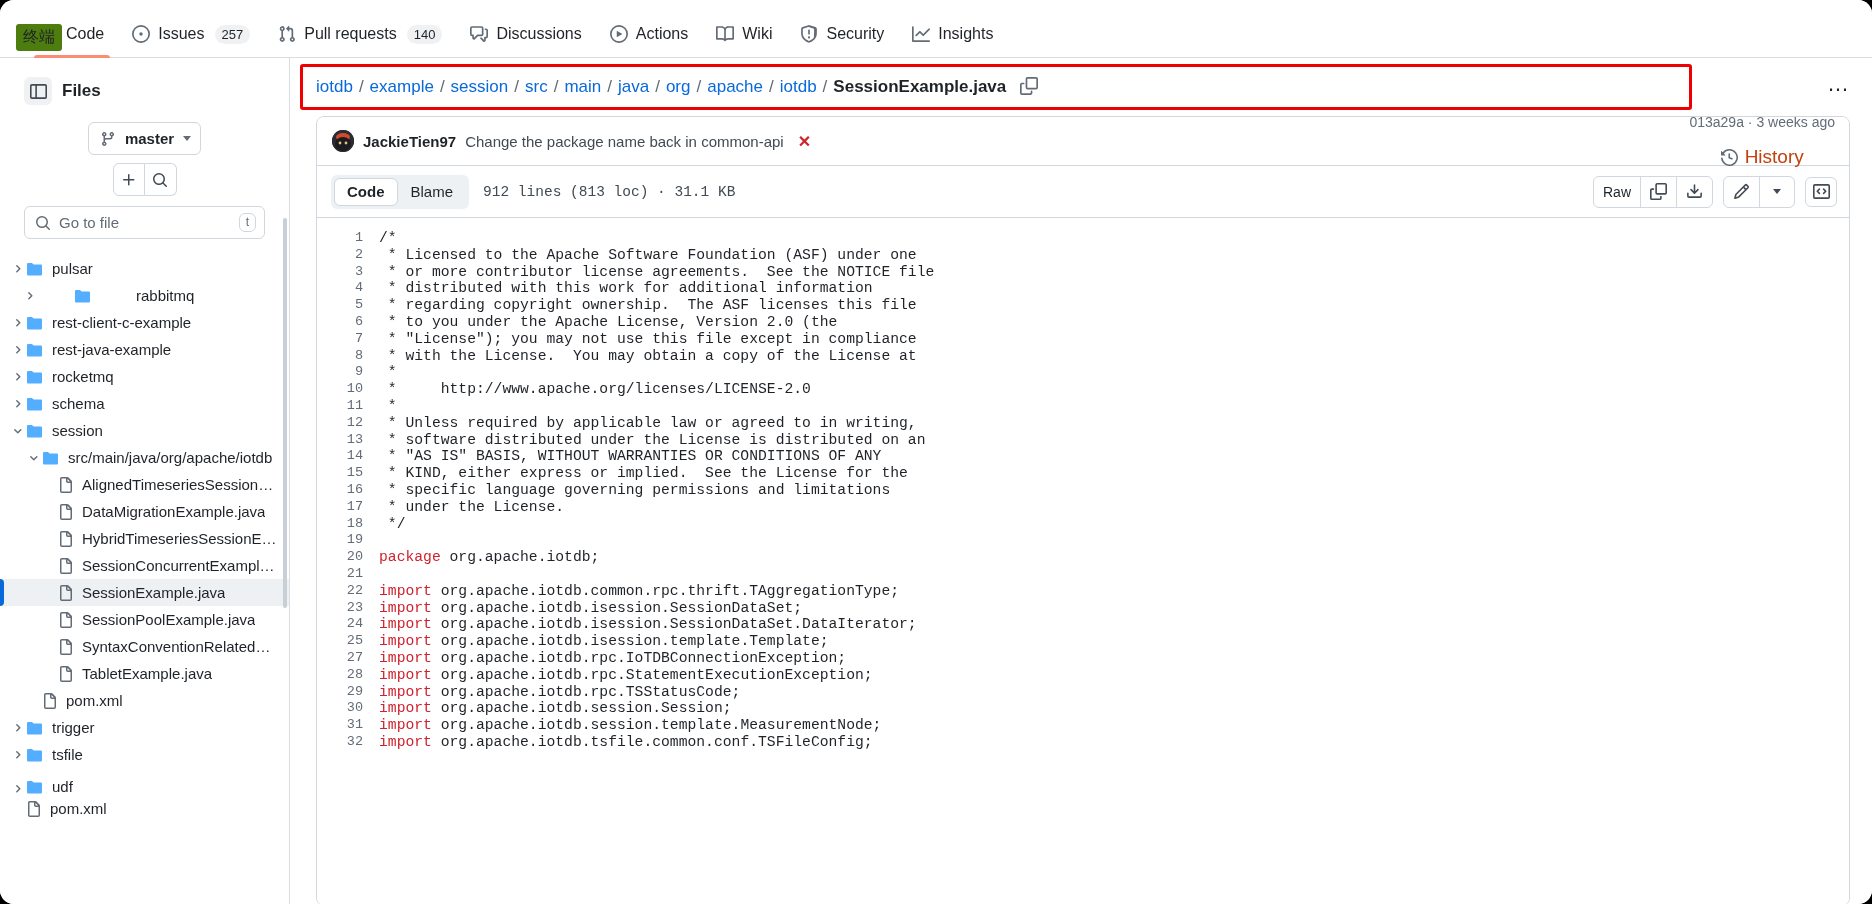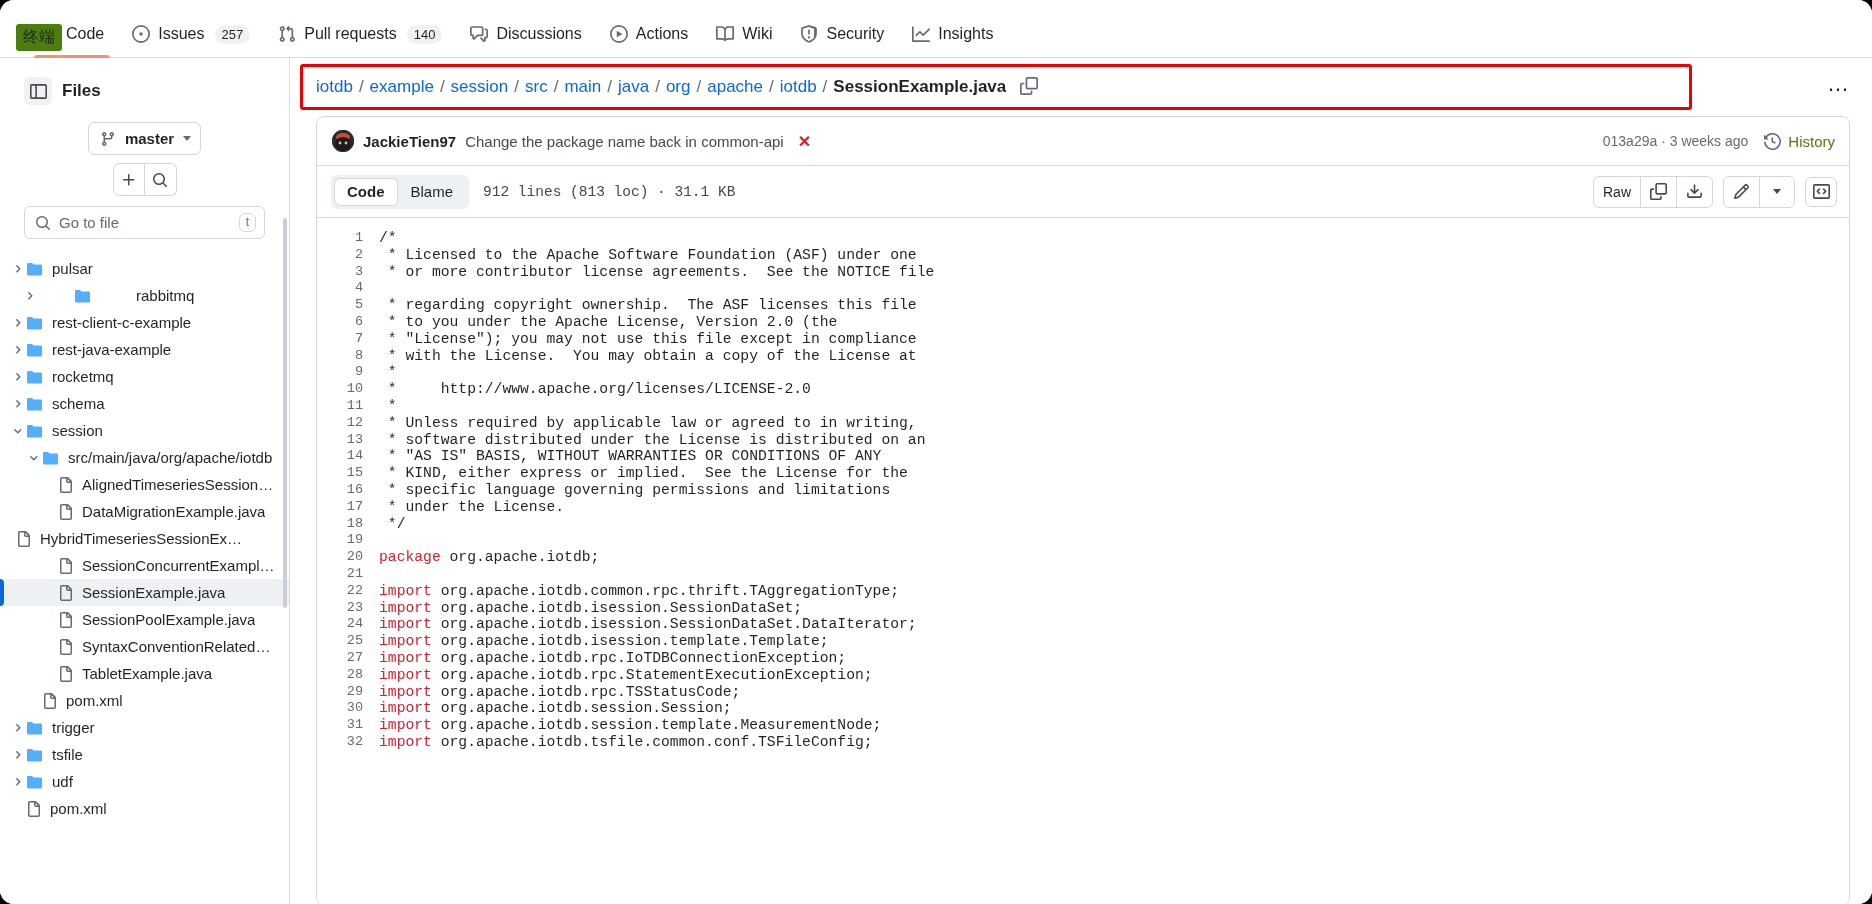--- a/index.html
+++ b/index.html
@@ -244,23 +244,23 @@
   }
   .avatar {
     width: 22px; height: 22px; border-radius: 50%;
     flex: none; overflow: hidden;
     background: #24292f;
   }
   .avatar svg { display: block; width: 22px; height: 22px; }
   .commit-author { font-size: 15px; font-weight: 600; color: #1f2328; cursor: pointer; }
   .commit-msg { font-size: 15px; color: #424a53; cursor: pointer; }
   .commit-x { color: #cf222e; font-size: 16px; font-weight: 600; margin-left: 5px; cursor: pointer; }
-  .commit-right { margin-left: auto; display: flex; align-items: center; gap: 16px; }
+  .commit-right { margin-left: auto; display: flex; align-items: center; gap: 16px; flex-direction: column; }
   .commit-sha { font-size: 14px; color: #636c76; }
-  .history-btn { display: flex; align-items: center; gap: 7px; font-size: 15px; color: #4d7c0f; cursor: pointer; }
+  .history-btn { display: flex; align-items: center; gap: 7px; font-size: 19px; color: #c2410c; cursor: pointer; }
   .history-btn .hico { width: 17px; height: 17px; color: #636c76; }
   .history-btn .hico svg { width: 17px; height: 17px; fill: currentColor; display: block; }
 
   .file-toolbar {
     display: flex; align-items: center;
     height: 52px;
     padding: 0 12px 0 14px;
     background: #fff;
     border-bottom: 1px solid #d0d7de;
     gap: 14px;
@@ -576,36 +576,36 @@
           </div>
           <div class="tree-row" style="padding-left: 42px;">
             <span class="chev"></span>
             <span class="tw-file">
               <svg viewBox="0 0 16 16">
                 <path d="M2 1.75C2 .784 2.784 0 3.75 0h5.586c.464 0 .909.184 1.237.513l2.914 2.914c.329.328.513.773.513 1.237v9.586A1.75 1.75 0 0 1 12.25 16h-8.5A1.75 1.75 0 0 1 2 14.25Zm1.75-.25a.25.25 0 0 0-.25.25v12.5c0 .138.112.25.25.25h8.5a.25.25 0 0 0 .25-.25V6h-2.75A1.75 1.75 0 0 1 8 4.25V1.5Zm5.75.56v2.19c0 .138.112.25.25.25h2.19Z"></path>
               </svg>
             </span>
             <span class="tree-label">DataMigrationExample.java</span>
           </div>
-          <div class="tree-row" style="">
-            <span class="chev"></span>
-            <span class="tw-file">
-              <svg viewBox="0 0 16 16">
-                <path d="M2 1.75C2 .784 2.784 0 3.75 0h5.586c.464 0 .909.184 1.237.513l2.914 2.914c.329.328.513.773.513 1.237v9.586A1.75 1.75 0 0 1 12.25 16h-8.5A1.75 1.75 0 0 1 2 14.25Zm1.75-.25a.25.25 0 0 0-.25.25v12.5c0 .138.112.25.25.25h8.5a.25.25 0 0 0 .25-.25V6h-2.75A1.75 1.75 0 0 1 8 4.25V1.5Zm5.75.56v2.19c0 .138.112.25.25.25h2.19Z"></path>
-              </svg>
-            </span>
-            <span class="tree-label">HybridTimeseriesSessionEx…</span>
-          </div>
           <div class="tree-row" style="padding-left: 42px;">
             <span class="chev"></span>
             <span class="tw-file">
               <svg viewBox="0 0 16 16">
                 <path d="M2 1.75C2 .784 2.784 0 3.75 0h5.586c.464 0 .909.184 1.237.513l2.914 2.914c.329.328.513.773.513 1.237v9.586A1.75 1.75 0 0 1 12.25 16h-8.5A1.75 1.75 0 0 1 2 14.25Zm1.75-.25a.25.25 0 0 0-.25.25v12.5c0 .138.112.25.25.25h8.5a.25.25 0 0 0 .25-.25V6h-2.75A1.75 1.75 0 0 1 8 4.25V1.5Zm5.75.56v2.19c0 .138.112.25.25.25h2.19Z"></path>
               </svg>
             </span>
+            <span class="tree-label">HybridTimeseriesSessionEx…</span>
+          </div>
+          <div class="tree-row" style="padding-left: 42px;">
+            <span class="chev"></span>
+            <span class="tw-file">
+              <svg viewBox="0 0 16 16">
+                <path d="M2 1.75C2 .784 2.784 0 3.75 0h5.586c.464 0 .909.184 1.237.513l2.914 2.914c.329.328.513.773.513 1.237v9.586A1.75 1.75 0 0 1 12.25 16h-8.5A1.75 1.75 0 0 1 2 14.25Zm1.75-.25a.25.25 0 0 0-.25.25v12.5c0 .138.112.25.25.25h8.5a.25.25 0 0 0 .25-.25V6h-2.75A1.75 1.75 0 0 1 8 4.25V1.5Zm5.75.56v2.19c0 .138.112.25.25.25h2.19Z"></path>
+              </svg>
+            </span>
             <span class="tree-label">SessionConcurrentExample.…</span>
           </div>
           <div class="tree-row selected" style="padding-left: 42px;">
             <span class="chev"></span>
             <span class="tw-file">
               <svg viewBox="0 0 16 16">
                 <path d="M2 1.75C2 .784 2.784 0 3.75 0h5.586c.464 0 .909.184 1.237.513l2.914 2.914c.329.328.513.773.513 1.237v9.586A1.75 1.75 0 0 1 12.25 16h-8.5A1.75 1.75 0 0 1 2 14.25Zm1.75-.25a.25.25 0 0 0-.25.25v12.5c0 .138.112.25.25.25h8.5a.25.25 0 0 0 .25-.25V6h-2.75A1.75 1.75 0 0 1 8 4.25V1.5Zm5.75.56v2.19c0 .138.112.25.25.25h2.19Z"></path>
               </svg>
             </span>
             <span class="tree-label">SessionExample.java</span>
@@ -665,21 +665,21 @@
                 <path d="M4.3 2.3a.7.7 0 0 1 1 0l3 3a.7.7 0 0 1 0 1l-3 3a.7.7 0 1 1-1-1L6.8 5.8 4.3 3.3a.7.7 0 0 1 0-1Z"></path>
               </svg>
             </span>
             <span class="tw-folder">
               <svg viewBox="0 0 18 16">
                 <path fill="#54aeff" d="M1 3.25C1 2.56 1.56 2 2.25 2h3.3c.36 0 .7.15.94.42L7.7 3.6h7.05c.69 0 1.25.56 1.25 1.25v8.4c0 .69-.56 1.25-1.25 1.25H2.25C1.56 14.5 1 13.94 1 13.25Z"></path>
               </svg>
             </span>
             <span class="tree-label">tsfile</span>
           </div>
-          <div class="tree-row" style="padding-left: 10px;">
+          <div class="tree-row" style="padding-left: 10px; align-items: flex-end;">
             <span class="chev">
               <svg viewBox="0 0 12 12">
                 <path d="M4.3 2.3a.7.7 0 0 1 1 0l3 3a.7.7 0 0 1 0 1l-3 3a.7.7 0 1 1-1-1L6.8 5.8 4.3 3.3a.7.7 0 0 1 0-1Z"></path>
               </svg>
             </span>
             <span class="tw-folder">
               <svg viewBox="0 0 18 16">
                 <path fill="#54aeff" d="M1 3.25C1 2.56 1.56 2 2.25 2h3.3c.36 0 .7.15.94.42L7.7 3.6h7.05c.69 0 1.25.56 1.25 1.25v8.4c0 .69-.56 1.25-1.25 1.25H2.25C1.56 14.5 1 13.94 1 13.25Z"></path>
               </svg>
             </span>
@@ -808,20 +808,21 @@
             <div class="code-line">
               <span class="ln">2</span>
               <span class="code-txt"><span> * Licensed to the Apache Software Foundation (ASF) under one</span></span>
             </div>
             <div class="code-line">
               <span class="ln">3</span>
               <span class="code-txt"><span> * or more contributor license agreements.  See the NOTICE file</span></span>
             </div>
             <div class="code-line">
               <span class="ln">4</span>
+              <span class="code-txt"><span> * distributed with this work for additional information</span></span>
             </div>
             <div class="code-line">
               <span class="ln">5</span>
               <span class="code-txt"><span> * regarding copyright ownership.  The ASF licenses this file</span></span>
             </div>
             <div class="code-line">
               <span class="ln">6</span>
               <span class="code-txt"><span> * to you under the Apache License, Version 2.0 (the</span></span>
             </div>
             <div class="code-line">

